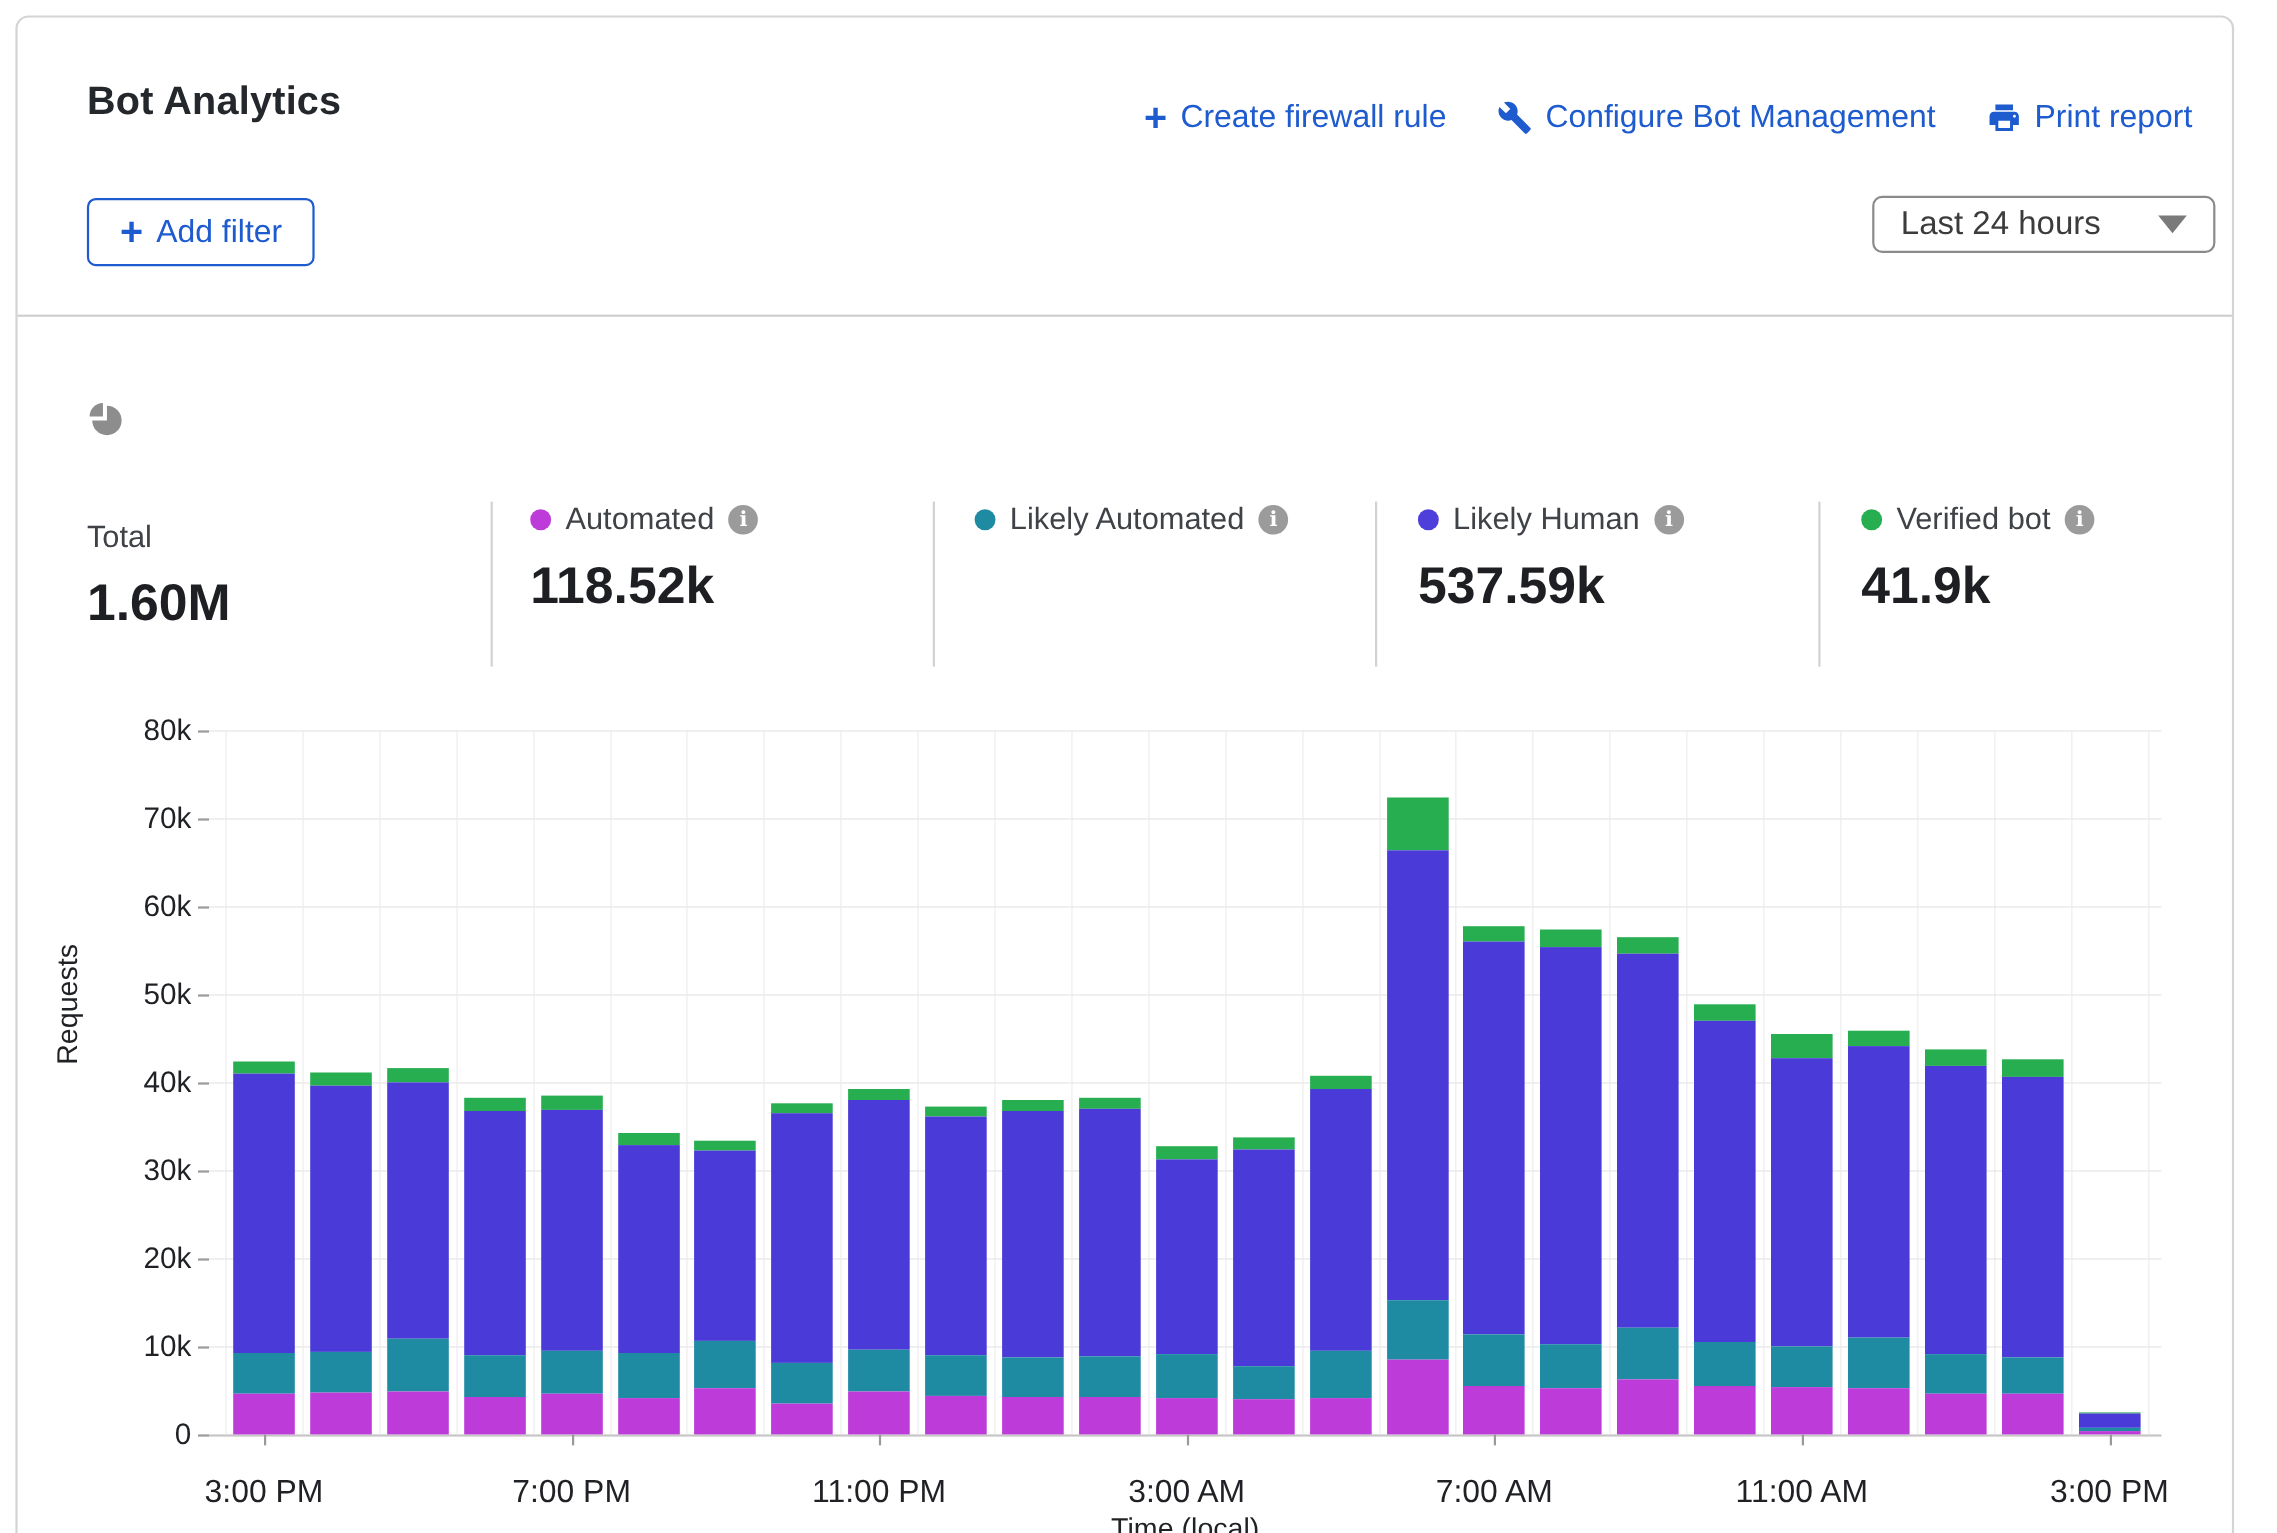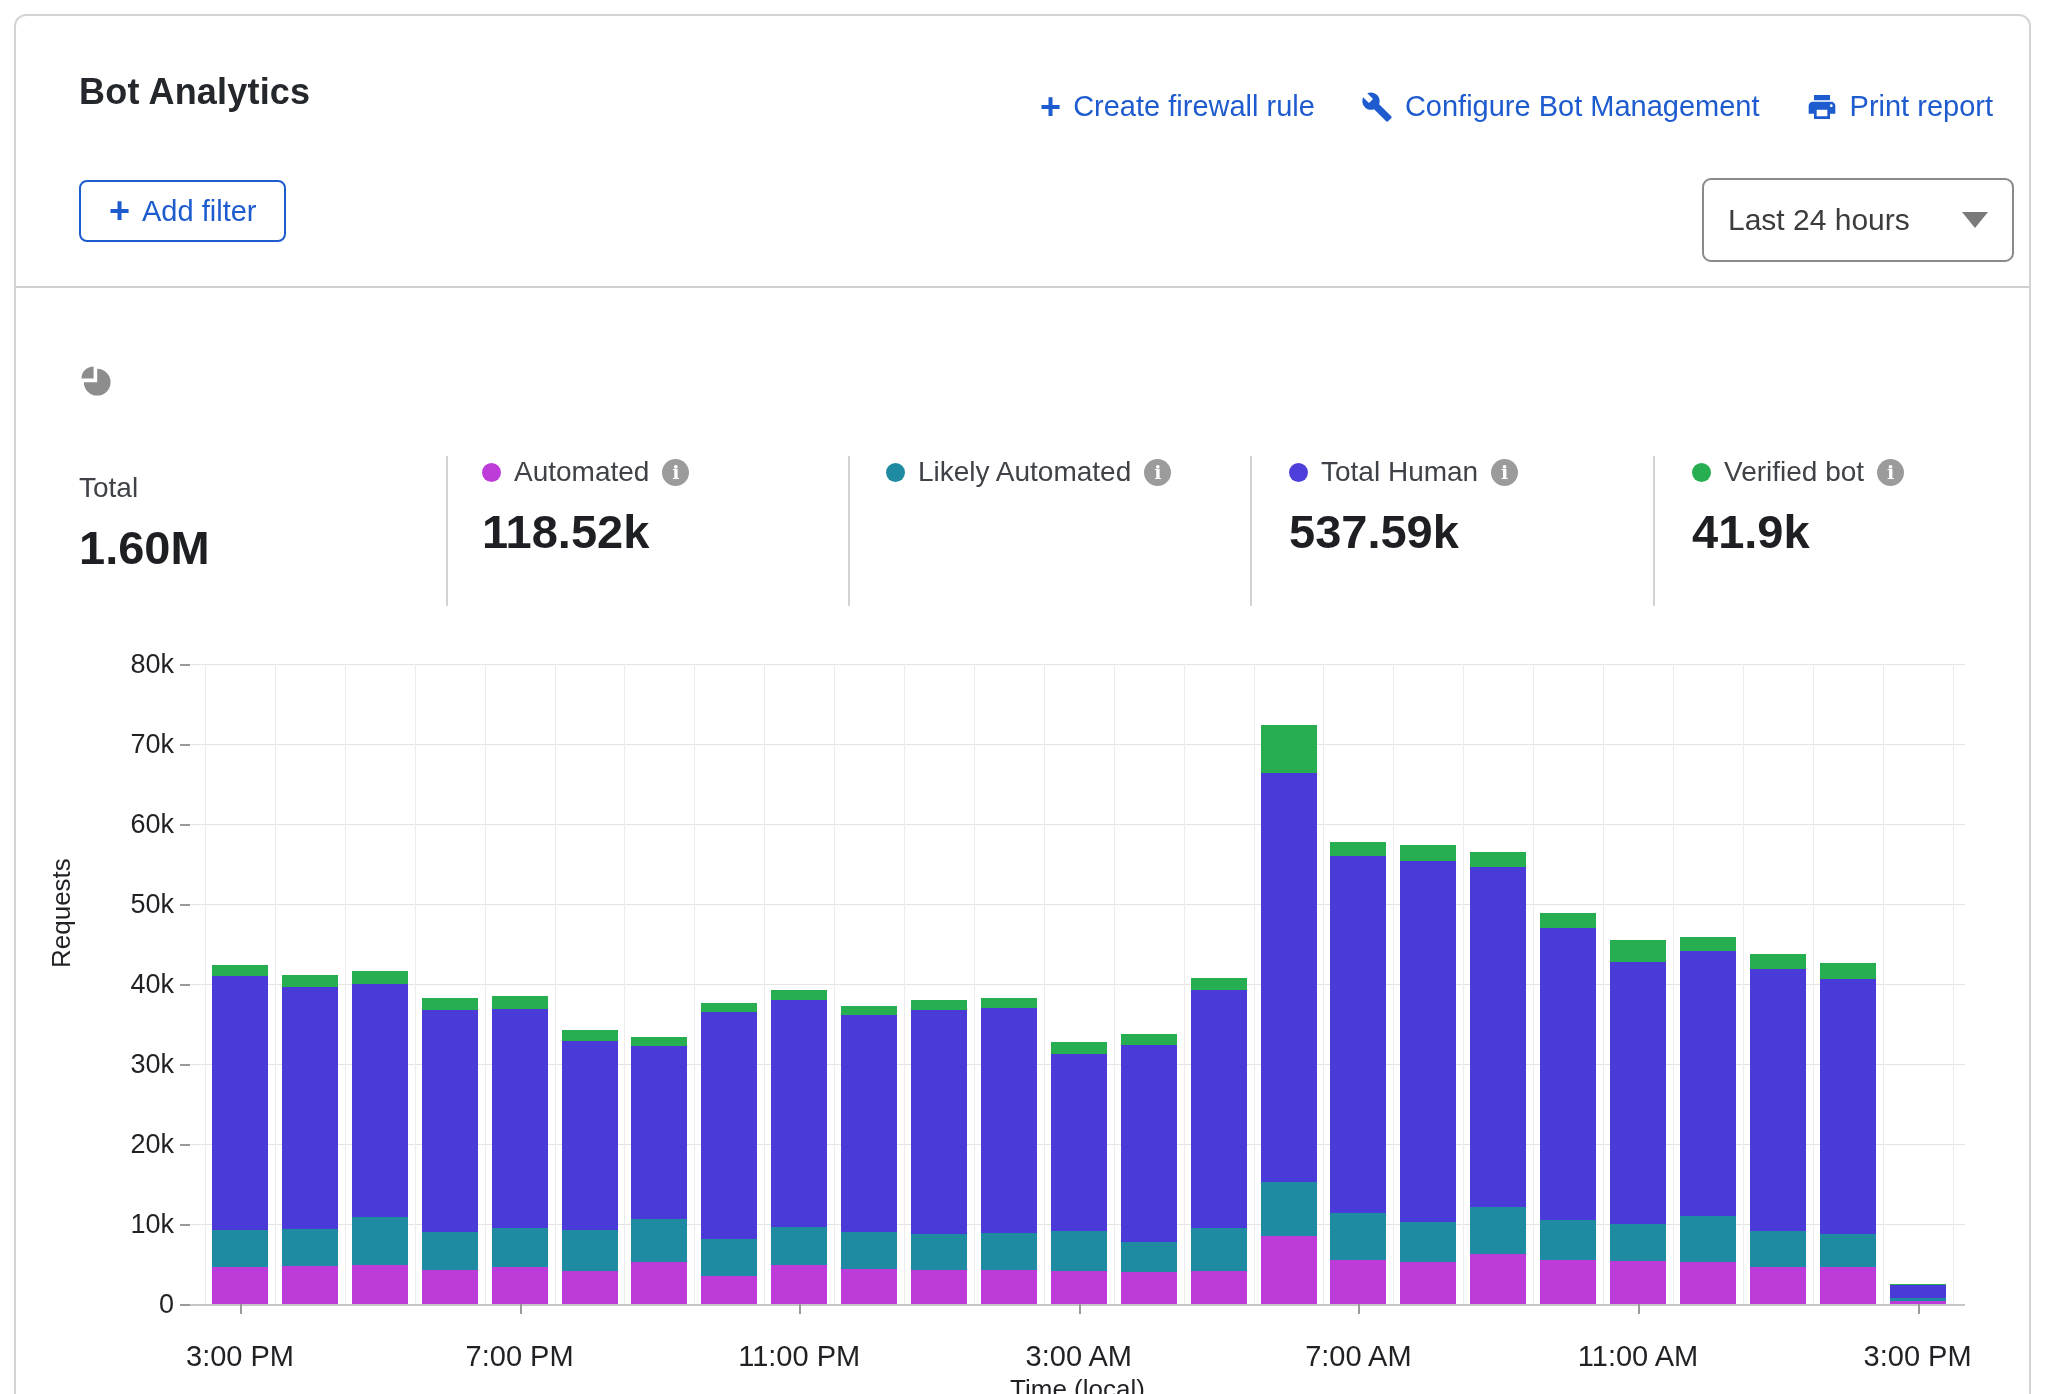--- a/index.html
+++ b/index.html
@@ -13,21 +13,21 @@
   .actions { position:absolute; right:36px; top:74px; display:flex; gap:46px; align-items:center; }
   .action-link { display:flex; align-items:center; gap:12px; color:#1d5bce; font-size:29px;
                  cursor:pointer; text-decoration:none; }
   .action-link svg { display:block; }
   .plus-glyph { font-size:36px; font-weight:600; line-height:28px; }
   
   .add-filter-btn { position:absolute; left:63px; top:164px; height:62px; padding:0 28px;
                     background:#fff; border:2px solid #1d5bce; border-radius:8px; color:#1d5bce;
                     font-size:29px; display:flex; align-items:center; gap:12px; cursor:pointer;
                     font-family:"Liberation Sans", sans-serif; }
-  .time-select { position:absolute; left:1686px; top:162px; width:312px; height:84px;
+  .time-select { position:absolute; left:1686px; top:162px; width:312px; height:52px;
                  border:2px solid #8a8a8a; border-radius:9px; background:#fff; display:flex;
                  align-items:center; padding:0 24px; font-size:30px; color:#3c3c3c; cursor:pointer; }
   .time-select .caret { margin-left:auto; width:0; height:0; border-left:13px solid transparent;
                  border-right:13px solid transparent; border-top:16px solid #7a7a7a; }
   .header-divider { position:absolute; left:0; top:270px; width:100%; height:0;
                  border-top:2px solid #cfcfcf; }
   
   .section-title-row { position:absolute; left:63px; top:348px; display:flex; align-items:center; gap:16px; }
   .section-title { font-size:31px; font-weight:700; color:#24272b; }
   
@@ -127,21 +127,21 @@
       <div class="stat-col" style="left: 870px;">
         <div class="stat-head">
           <span class="stat-dot" style="background: rgb(31, 139, 163);"></span>
           <span>Likely Automated</span>
           <span class="info-icon">i</span>
         </div>
       </div>
       <div class="stat-col" style="left: 1273px;">
         <div class="stat-head">
           <span class="stat-dot" style="background: rgb(78, 63, 219);"></span>
-          <span>Total Human</span>
+          <span>Likely Human</span>
           <span class="info-icon">i</span>
         </div>
         <div class="stat-value">537.59k</div>
       </div>
       <div class="stat-col" style="left: 1676px;">
         <div class="stat-head">
           <span class="stat-dot" style="background: rgb(39, 174, 80);"></span>
           <span>Verified bot</span>
           <span class="info-icon">i</span>
         </div>

